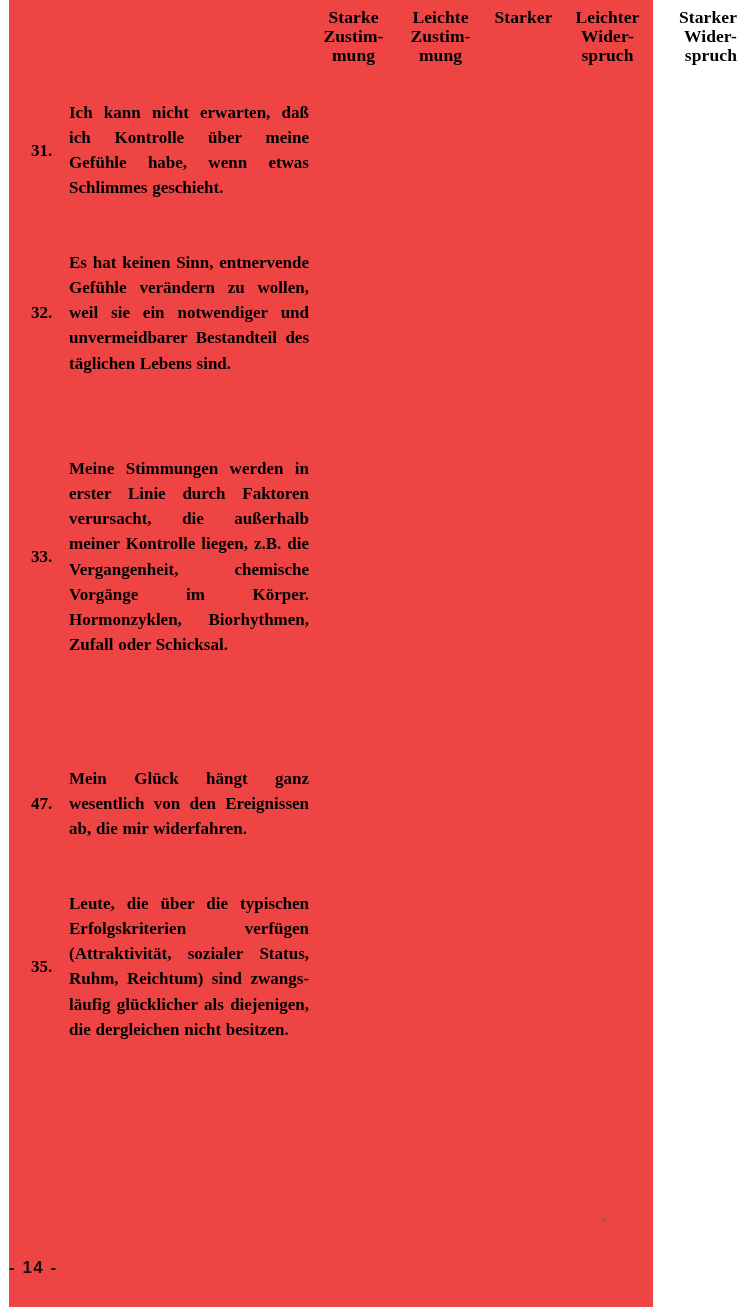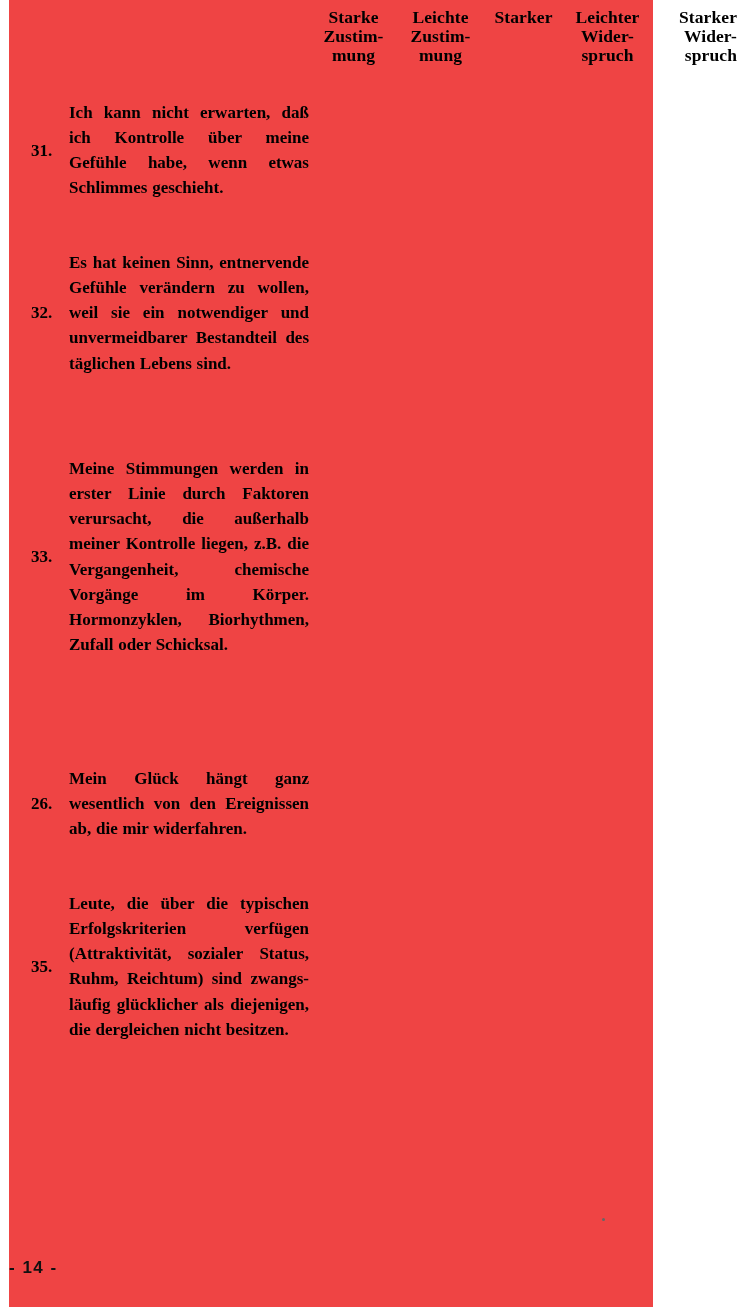--- a/index.html
+++ b/index.html
@@ -236,21 +236,21 @@
         <td class="rate"></td>
         <td class="rate"></td>
         <td class="rate"></td>
         <td class="rate"></td>
         <td class="rate last"></td>
       </tr>
 
       <tr class="q34">
         <td class="qcell">
           <div class="qrow">
-            <div class="qnum">26.</div>
+            <div class="qnum">47.</div>
             <div class="qbody">Mein Glück hängt ganz wesentlich von den Er­eignissen ab, die mir wi­derfahren.</div>
           </div>
         </td>
         <td class="rate"></td>
         <td class="rate"></td>
         <td class="rate"></td>
         <td class="rate"></td>
         <td class="rate last"></td>
       </tr>
 

